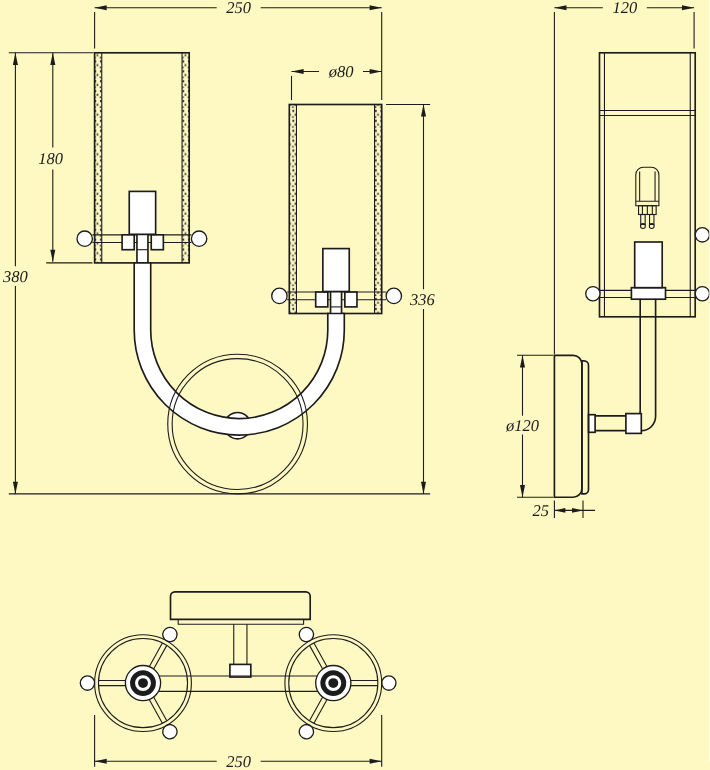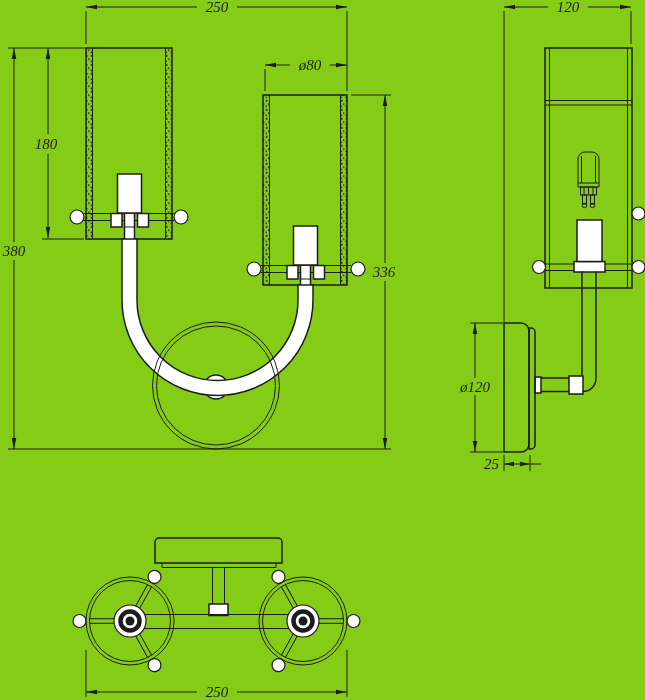--- a/index.html
+++ b/index.html
@@ -1,16 +1,16 @@
 <!DOCTYPE html>
 <html><head>
 <meta charset="utf-8">
 <style>
   html,body{margin:0;padding:0;background:#ffffff;}
-  .page{width:645px;height:700px;background:#84cc16;position:relative;overflow:hidden;
+  .page{width:645px;height:700px;background:#fef9c3;position:relative;overflow:hidden;
         font-family:"Liberation Serif", serif;}
   svg{display:block;}
   .dim-text{font-family:"Liberation Serif", serif;font-style:italic;font-size:15px;fill:#1c1c1c;}
   .oline{stroke:#1c1c1c;stroke-width:1.5;fill:none;}
   .thin{stroke:#1c1c1c;stroke-width:1;fill:none;}
   .dim{stroke:#1c1c1c;stroke-width:1;fill:none;}
   .arrow{fill:#1c1c1c;stroke:none;}
   .wfill{fill:#ffffff;stroke:#1c1c1c;stroke-width:1.5;}
   .wfill-thin{fill:#ffffff;stroke:#1c1c1c;stroke-width:1.2;}
 </style>

